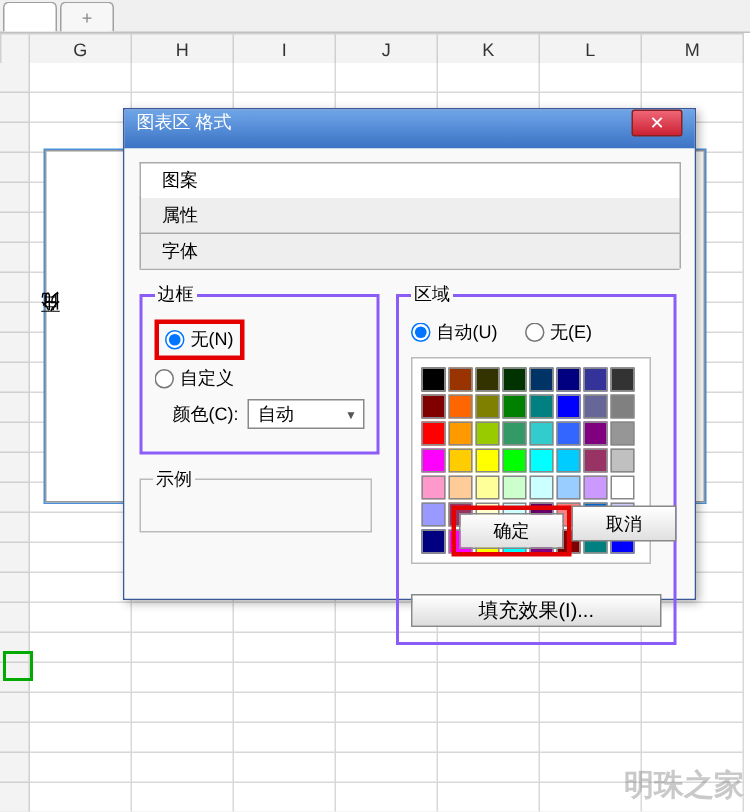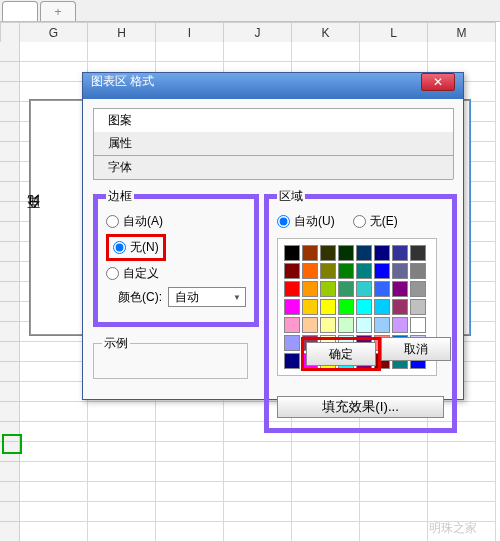--- a/index.html
+++ b/index.html
@@ -160,21 +160,21 @@
     position: relative;
     top: 1px;
   }
   .content {
     display: flex;
     gap: 16px;
   }
   .left-col { width: 155px; }
   .right-col { width: 180px; }
   fieldset {
-    border: 5px solid #8b5cf6;
+    border: 2px solid #8b5cf6;
     padding: 6px 8px 10px;
     margin-bottom: 8px;
   }
   legend { font-size: 12px; padding: 0 2px; }
   .radio-row {
     display: flex;
     align-items: center;
     gap: 4px;
     margin: 2px 0;
     font-size: 12px;
@@ -269,24 +269,24 @@
   .selcell {
     position: absolute;
     left: 2px;
     top: 434px;
     width: 20px; height: 20px;
     border: 2px solid #0a0;
   }
   .watermark {
     position: absolute;
     bottom: 4px;
-    right: 23px;
-    font-size: 12px;
+    right: 4px;
+    font-size: 20px;
     color: rgba(120,120,120,.4);
-    font-weight: normal;
+    font-weight: bold;
   }
 </style>
 </head>
 <body>
 
 <div class="tabbar">
   <div class="sheet-tab"></div>
   <div class="sheet-tab add">+</div>
 </div>
 
@@ -529,24 +529,20 @@
     <div class="tabs">
       <div class="tab active">图案</div>
       <div class="tab">属性</div>
       <div class="tab">字体</div>
     </div>
     <div class="content">
 
       <div class="left-col">
         <fieldset>
           <legend>边框</legend>
-          <div class="radio-row">
-            <input type="radio" name="border" style="">
-            <span>自动(A)</span>
-          </div>
           <span class="red-box">
             <input type="radio" name="border" checked="" style="">
             <span style="margin-left:4px">无(N)</span>
           </span>
           <div class="radio-row">
             <input type="radio" name="border" style="">
             <span>自定义</span>
           </div>
           <div class="form-row">
             <label>颜色(C):</label>

